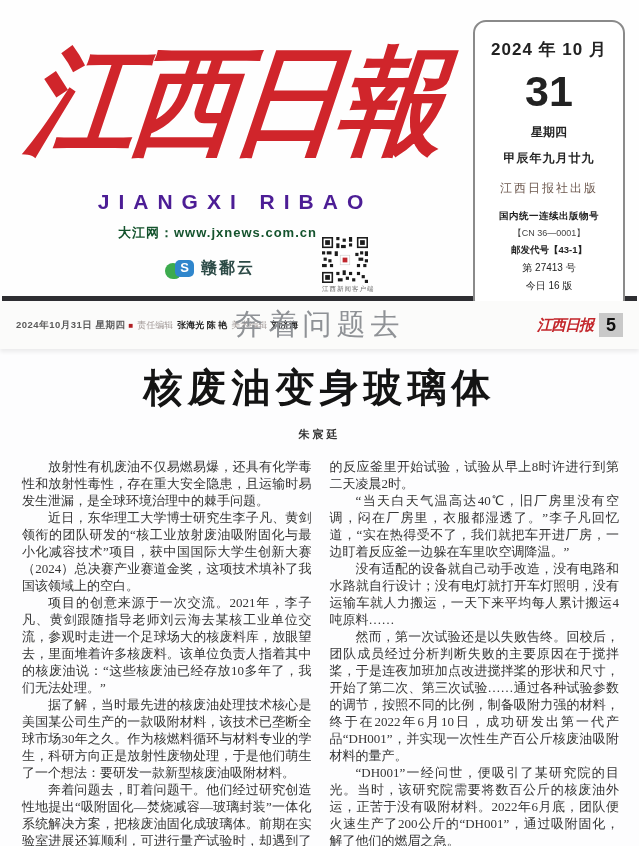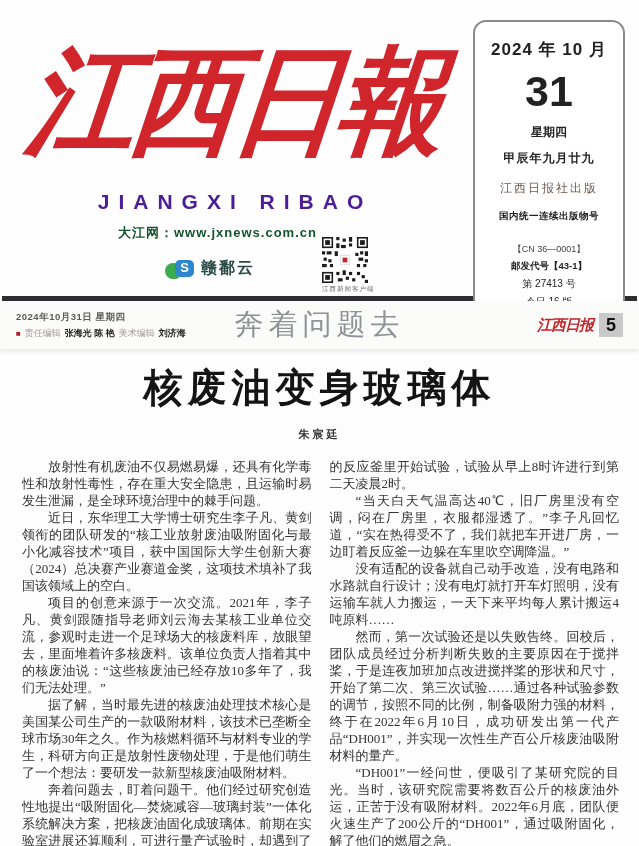--- a/index.html
+++ b/index.html
@@ -42,33 +42,33 @@
     border:2px solid #8a8a8a; border-radius:13px; background:#fff;
     display:flex; flex-direction:column; align-items:center; text-align:center;
     padding-top:16px; color:#222;
   }
   .d-ym { font-size:17px; font-weight:bold; letter-spacing:1px; }
   .d-day { font-size:43px; font-weight:bold; line-height:1.15; margin-top:6px; }
   .d-week { font-size:12px; font-weight:bold; margin-top:8px;text-align:right; }
   .d-lunar { font-size:12px; font-weight:bold; margin-top:9px; letter-spacing:1px; }
   .d-pub { font-size:12px; margin-top:13px; color:#6e5a50; font-family:"Liberation Serif", serif; letter-spacing:2px; }
   .d-issn-label { font-size:9.5px; font-weight:bold; margin-top:13px; letter-spacing:0.5px; }
-  .d-issn { font-size:9px; color:#444; margin-top:20px; }
+  .d-issn { font-size:9px; color:#444; margin-top:4px; }
   .d-post { font-size:9.5px; font-weight:bold; margin-top:4px; }
   .d-issue { font-size:10px; margin-top:4px; }
   .d-pages { font-size:10px; margin-top:4px; }
   
   .blackbar { height:5px; background:#2e2e32; margin:0 2px; }
   
   .sechead {
     position:relative; height:48px; background:#fbfbfa;
     display:flex; align-items:center; justify-content:space-between;
     padding:0 16px; box-shadow:0 3px 4px rgba(0,0,0,0.07);
   }
-  .sh-left { display:flex; flex-direction:column; gap:3px; }
+  .sh-left { display:flex; flex-direction:row; gap:3px; }
   .sh-date { font-size:9.5px; font-weight:bold; color:#5a5a5a; letter-spacing:0.5px; }
   .sh-editors { display:flex; align-items:center; gap:4px; font-size:9px; }
   .sh-bullet { color:#b01f24; font-size:8px; }
   .sh-elabel { color:#a39a98; }
   .sh-ename { color:#1f1f1f; font-weight:bold; }
   .sh-center {
     position:absolute; left:0; right:0; text-align:center;
     color:#8f9296; font-size:29px; letter-spacing:5px; pointer-events:none;
   }
   .sh-right { display:flex; align-items:center; gap:6px; z-index:1; }

